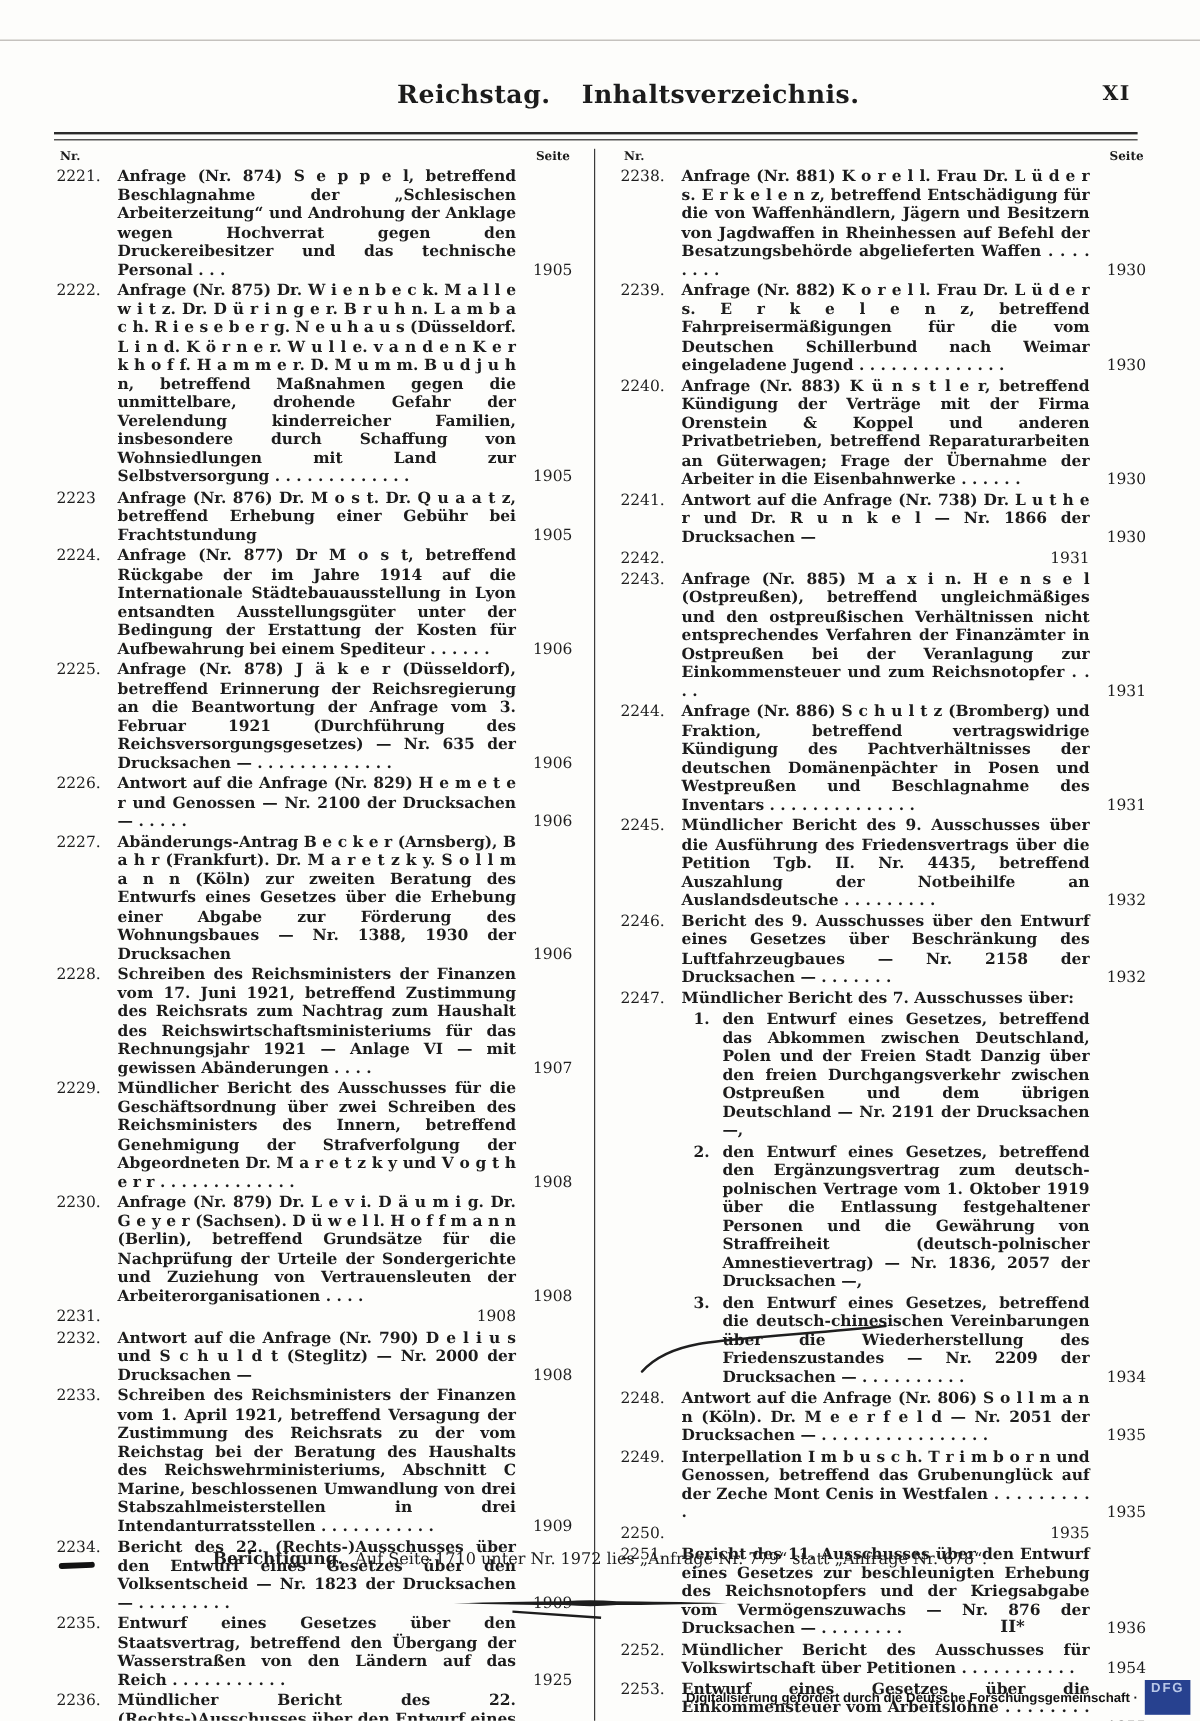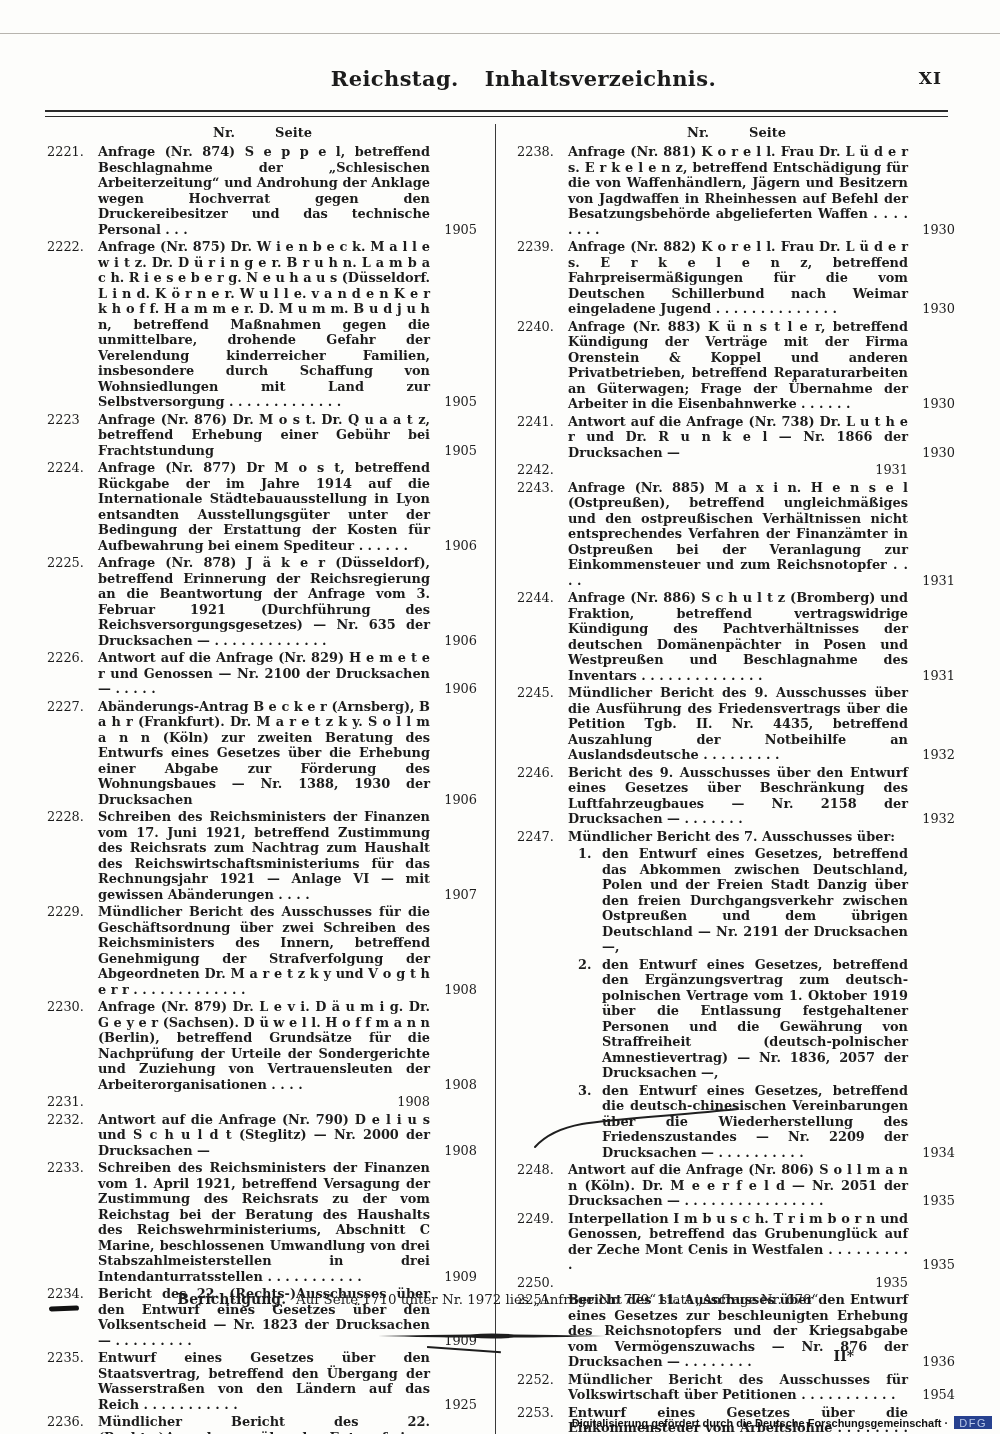--- a/index.html
+++ b/index.html
@@ -13,43 +13,43 @@
   .hdr{position:absolute;left:0;right:0;top:66px;height:30px;margin-left:47px;}
   .hdr-title{text-align:center;font-size:21px;font-weight:bold;letter-spacing:.4px;}
   .hdr-title .gap{display:inline-block;width:26px;}
   .hdr-page{position:absolute;right:58px;top:2px;font-size:17px;font-weight:bold;letter-spacing:1px;}
   .double-rule{position:absolute;left:45px;right:52px;top:110px;height:4px;
     border-top:2px solid #2b2b2b;border-bottom:1px solid #2b2b2b;}
   .columns{position:absolute;left:45px;top:120px;width:910px;display:flex;}
   .col{width:432px;}
   .col.right{width:440px;}
   .col-divider{width:1px;background:#3a3a3a;margin:4px 19px 0 18px;min-height:1136px;}
-  .colhead{display:flex;justify-content:center;font-size:13px;font-weight:bold;
+  .colhead{display:flex;justify-content:space-between;font-size:10px;font-weight:bold;
     margin:5px 0 4px;padding:0 2px 0 5px;gap:40px;}
   .entry{display:grid;grid-template-columns:48px 1fr 42px;column-gap:5px;margin-bottom:2px;
     font-size:12.9px;line-height:15.5px;}
   .enum{text-align:left;padding-left:2px;}
   .ebody{text-align:justify;hyphens:none;font-weight:bold;}
   .epage{align-self:end;text-align:right;position:relative;white-space:nowrap;}
   .epage.underlined::after{content:"";position:absolute;left:-8px;width:74px;bottom:0;height:2px;
     background:#1d1d1d;transform:rotate(4deg);transform-origin:left bottom;}
   .smudge{display:block;width:30px;height:5px;background:#121212;border-radius:3px;
     margin:4px 0 0 2px;transform:rotate(-2deg);}
   .sub{display:grid;grid-template-columns:20px 1fr;column-gap:4px;padding-left:10px;
     margin-top:2px;position:relative;}
   .stext{text-align:justify;}
   .pen-stroke{position:absolute;left:-36px;top:4px;width:212px;height:62px;pointer-events:none;}
   .correction{position:absolute;left:0;right:0;top:1291px;text-align:center;font-size:13.4px;}
   .correction b{margin-right:10px;font-size:14px;}
   .spindle{position:absolute;left:378px;top:1332px;width:228px;height:8px;}
   .signature{position:absolute;right:146px;top:1348px;font-size:14px;font-weight:bold;}
   .dfg-footer{position:absolute;right:8px;bottom:5px;display:flex;align-items:center;gap:6px;
     font-family:"Liberation Sans", sans-serif;font-size:11px;font-weight:bold;color:#111;}
-  .dfg-logo{display:inline-block;background:#27418f;color:#b9c8e8;padding:1px 5px 0 5px;
-    font-size:11px;font-weight:normal;letter-spacing:1.5px;}
+  .dfg-logo{display:inline-block;background:#27418f;color:#b9c8e8;padding:1px 5px 16px 5px;
+    font-size:11px;font-weight:bold;letter-spacing:1.5px;}
 </style>
 </head>
 <body>
 
 <div class="scan-top-line"></div>
 
 <div class="hdr">
   <div class="hdr-title">
     <span>Reichstag.</span><span class="gap"></span><span>Inhaltsverzeichnis.</span>
   </div>

